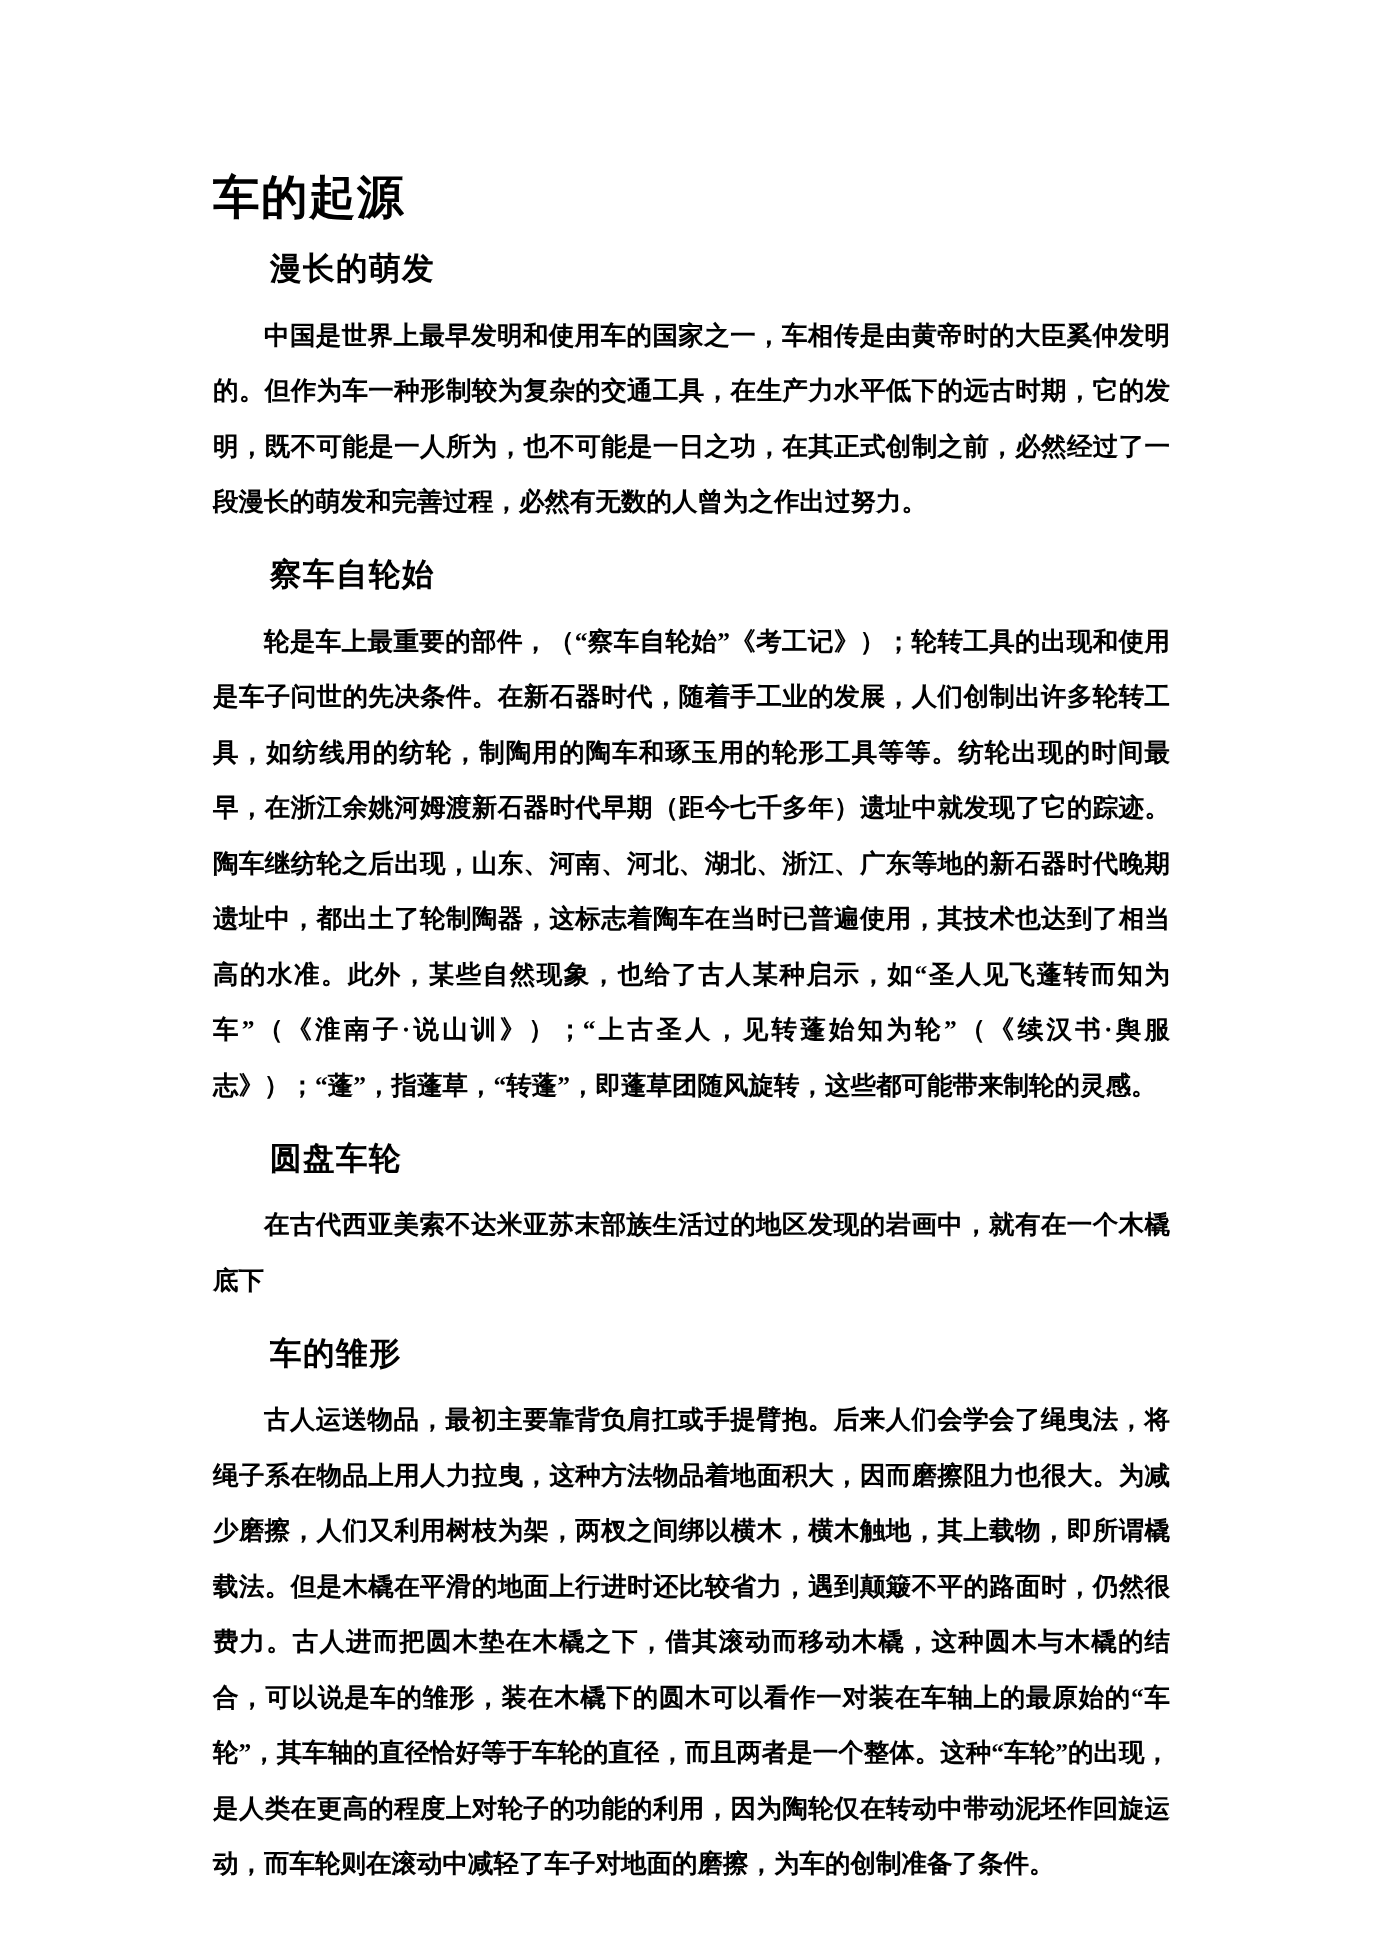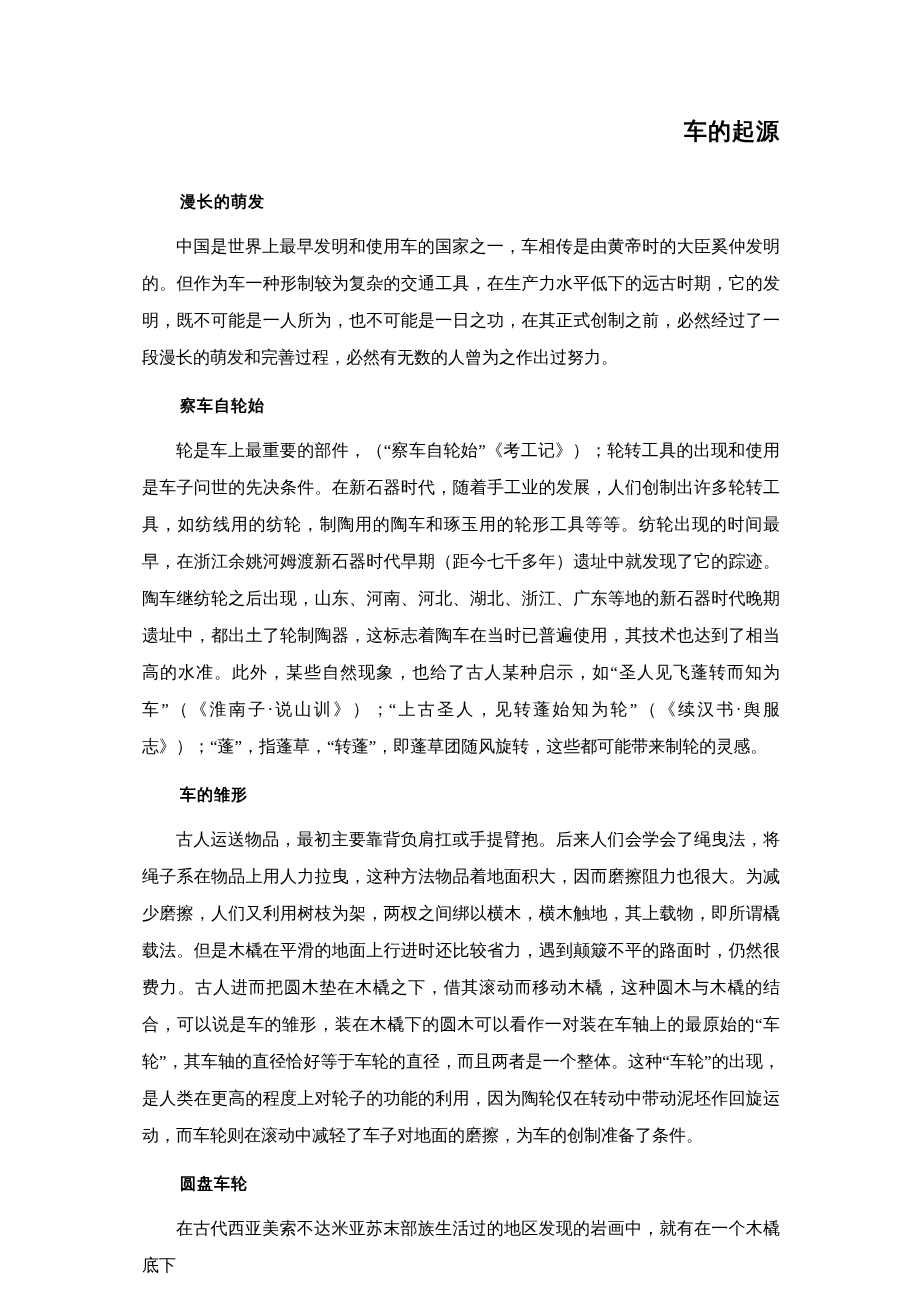--- a/index.html
+++ b/index.html
@@ -13,64 +13,65 @@
     width: 920px;
     height: 1302px;
     margin: 0 auto;
     background: #ffffff;
     color: #000000;
     font-family: "Liberation Serif", "DejaVu Serif", serif;
     padding: 116px 140px 0 142px;
     overflow: hidden;
   }
   .doc-title {
-    margin: 0 0 40px 0;
-    text-align: right;
-    font-size: 23px;
+    margin: 0 0 17px 0;
+    text-align: left;
+    font-size: 31px;
     font-weight: bold;
     line-height: 32px;
     letter-spacing: 1px;
   }
   .section { margin: 0; }
   .section-heading {
     margin: 16px 0 12px 38px;
-    font-size: 16px;
+    font-size: 21px;
     font-weight: bold;
     line-height: 28px;
     letter-spacing: 1px;
   }
   .section-para {
     margin: 0;
     font-size: 17px;
     line-height: 37px;
     text-align: justify;
     text-indent: 2em;
     word-break: break-all;
+    font-weight: bold;
   }
 </style>
 </head>
 <body>
 
 <div class="page">
 
   <h1 class="doc-title">车的起源</h1>
 
   <div class="section">
     <h2 class="section-heading">漫长的萌发</h2>
     <p class="section-para">中国是世界上最早发明和使用车的国家之一，车相传是由黄帝时的大臣奚仲发明的。但作为车一种形制较为复杂的交通工具，在生产力水平低下的远古时期，它的发明，既不可能是一人所为，也不可能是一日之功，在其正式创制之前，必然经过了一段漫长的萌发和完善过程，必然有无数的人曾为之作出过努力。</p>
   </div>
 
   <div class="section">
     <h2 class="section-heading">察车自轮始</h2>
     <p class="section-para">轮是车上最重要的部件，（“察车自轮始”《考工记》）；轮转工具的出现和使用是车子问世的先决条件。在新石器时代，随着手工业的发展，人们创制出许多轮转工具，如纺线用的纺轮，制陶用的陶车和琢玉用的轮形工具等等。纺轮出现的时间最早，在浙江余姚河姆渡新石器时代早期（距今七千多年）遗址中就发现了它的踪迹。陶车继纺轮之后出现，山东、河南、河北、湖北、浙江、广东等地的新石器时代晚期遗址中，都出土了轮制陶器，这标志着陶车在当时已普遍使用，其技术也达到了相当高的水准。此外，某些自然现象，也给了古人某种启示，如“圣人见飞蓬转而知为车”（《淮南子·说山训》）；“上古圣人，见转蓬始知为轮”（《续汉书·舆服志》）；“蓬”，指蓬草，“转蓬”，即蓬草团随风旋转，这些都可能带来制轮的灵感。</p>
   </div>
 
   <div class="section">
-    <h2 class="section-heading">车的雏形</h2>
-    <p class="section-para">古人运送物品，最初主要靠背负肩扛或手提臂抱。后来人们会学会了绳曳法，将绳子系在物品上用人力拉曳，这种方法物品着地面积大，因而磨擦阻力也很大。为减少磨擦，人们又利用树枝为架，两杈之间绑以横木，横木触地，其上载物，即所谓橇载法。但是木橇在平滑的地面上行进时还比较省力，遇到颠簸不平的路面时，仍然很费力。古人进而把圆木垫在木橇之下，借其滚动而移动木橇，这种圆木与木橇的结合，可以说是车的雏形，装在木橇下的圆木可以看作一对装在车轴上的最原始的“车轮”，其车轴的直径恰好等于车轮的直径，而且两者是一个整体。这种“车轮”的出现，是人类在更高的程度上对轮子的功能的利用，因为陶轮仅在转动中带动泥坯作回旋运动，而车轮则在滚动中减轻了车子对地面的磨擦，为车的创制准备了条件。</p>
+    <h2 class="section-heading">圆盘车轮</h2>
+    <p class="section-para">在古代西亚美索不达米亚苏末部族生活过的地区发现的岩画中，就有在一个木橇底下</p>
   </div>
 
   <div class="section">
-    <h2 class="section-heading">圆盘车轮</h2>
-    <p class="section-para">在古代西亚美索不达米亚苏末部族生活过的地区发现的岩画中，就有在一个木橇底下</p>
+    <h2 class="section-heading">车的雏形</h2>
+    <p class="section-para">古人运送物品，最初主要靠背负肩扛或手提臂抱。后来人们会学会了绳曳法，将绳子系在物品上用人力拉曳，这种方法物品着地面积大，因而磨擦阻力也很大。为减少磨擦，人们又利用树枝为架，两杈之间绑以横木，横木触地，其上载物，即所谓橇载法。但是木橇在平滑的地面上行进时还比较省力，遇到颠簸不平的路面时，仍然很费力。古人进而把圆木垫在木橇之下，借其滚动而移动木橇，这种圆木与木橇的结合，可以说是车的雏形，装在木橇下的圆木可以看作一对装在车轴上的最原始的“车轮”，其车轴的直径恰好等于车轮的直径，而且两者是一个整体。这种“车轮”的出现，是人类在更高的程度上对轮子的功能的利用，因为陶轮仅在转动中带动泥坯作回旋运动，而车轮则在滚动中减轻了车子对地面的磨擦，为车的创制准备了条件。</p>
   </div>
 
 </div>
 
 </body></html>

